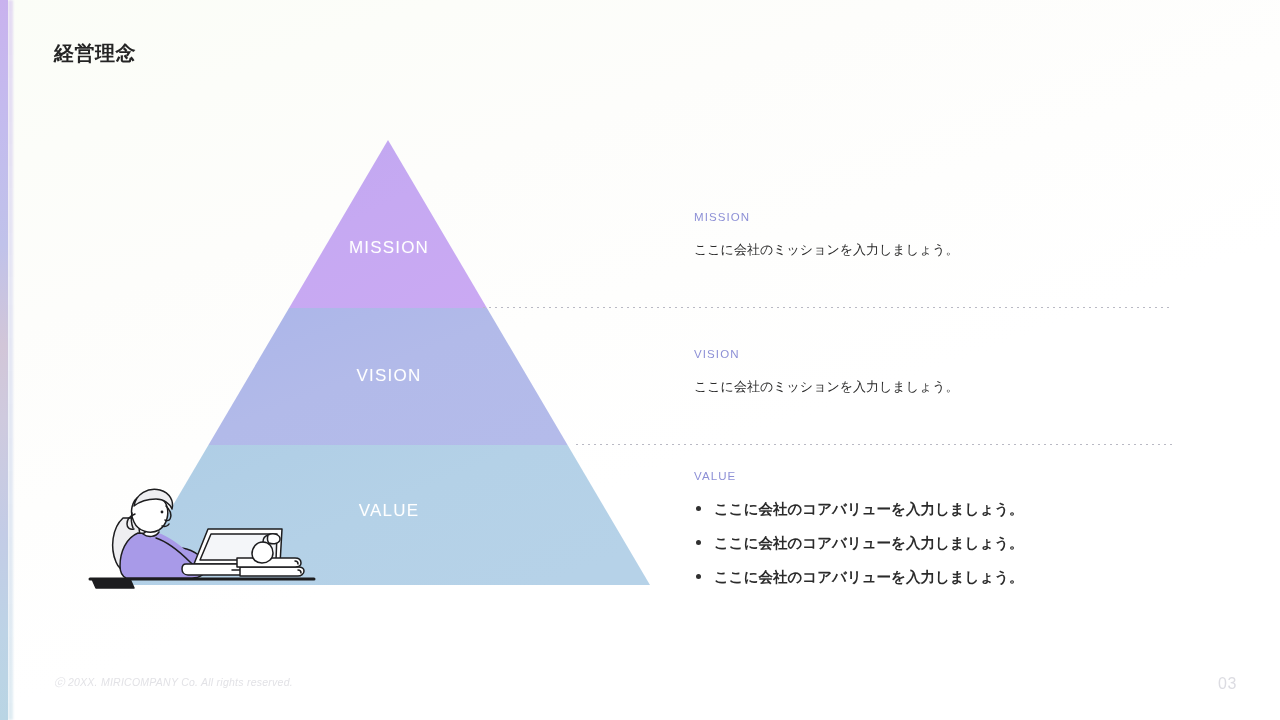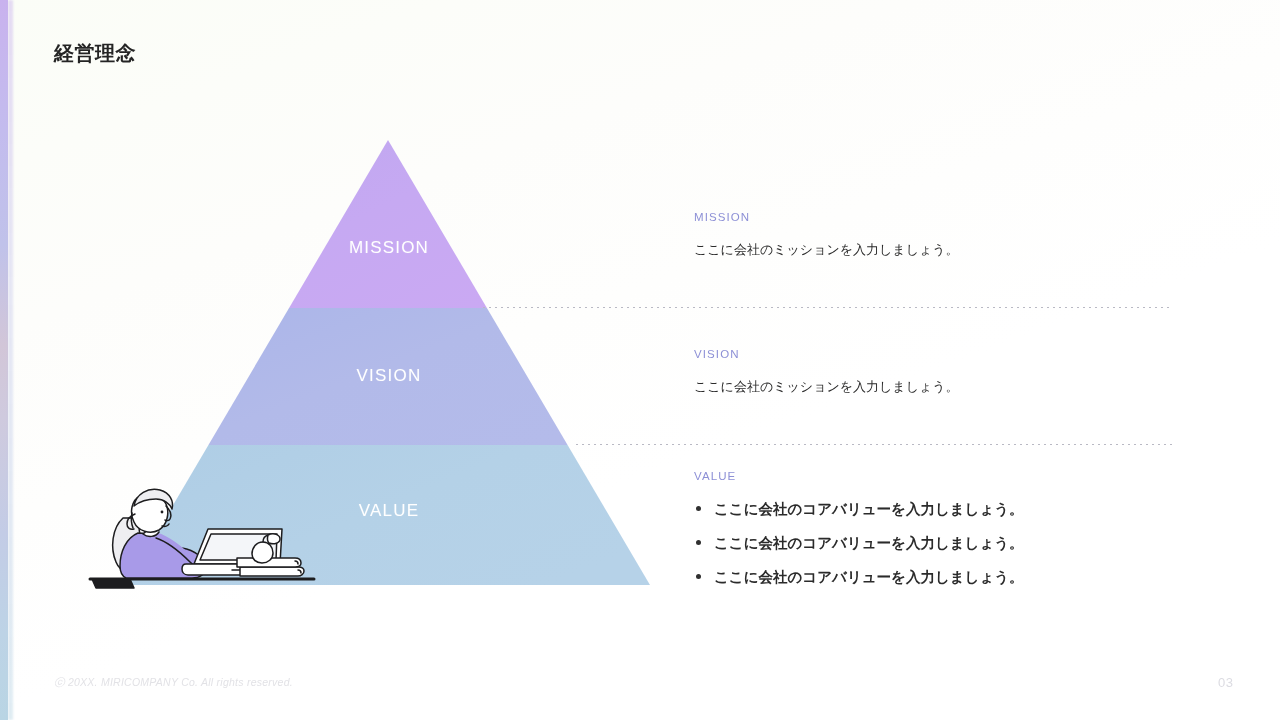--- a/index.html
+++ b/index.html
@@ -120,21 +120,21 @@
   .div-1 { left:483px; top:307px; width:690px; }
   .div-2 { left:576px; top:444px; width:597px; }
 
   
   .footer-copy {
     position:absolute; left:54px; top:676px;
     font-size:10.5px; color:#e2e2e6; letter-spacing:.25px;font-style:italic;
   }
   .footer-page {
     position:absolute; left:1218px; top:675px;
-    font-size:13px; color:#dcdce2; letter-spacing:.6px;
+    font-size:16px; color:#dcdce2; letter-spacing:.6px;
   }
 </style>
 </head>
 <body>
 
 <div id="slide">
 
   <div class="edge-bar"></div>
   <div class="edge-bar-soft"></div>
 

